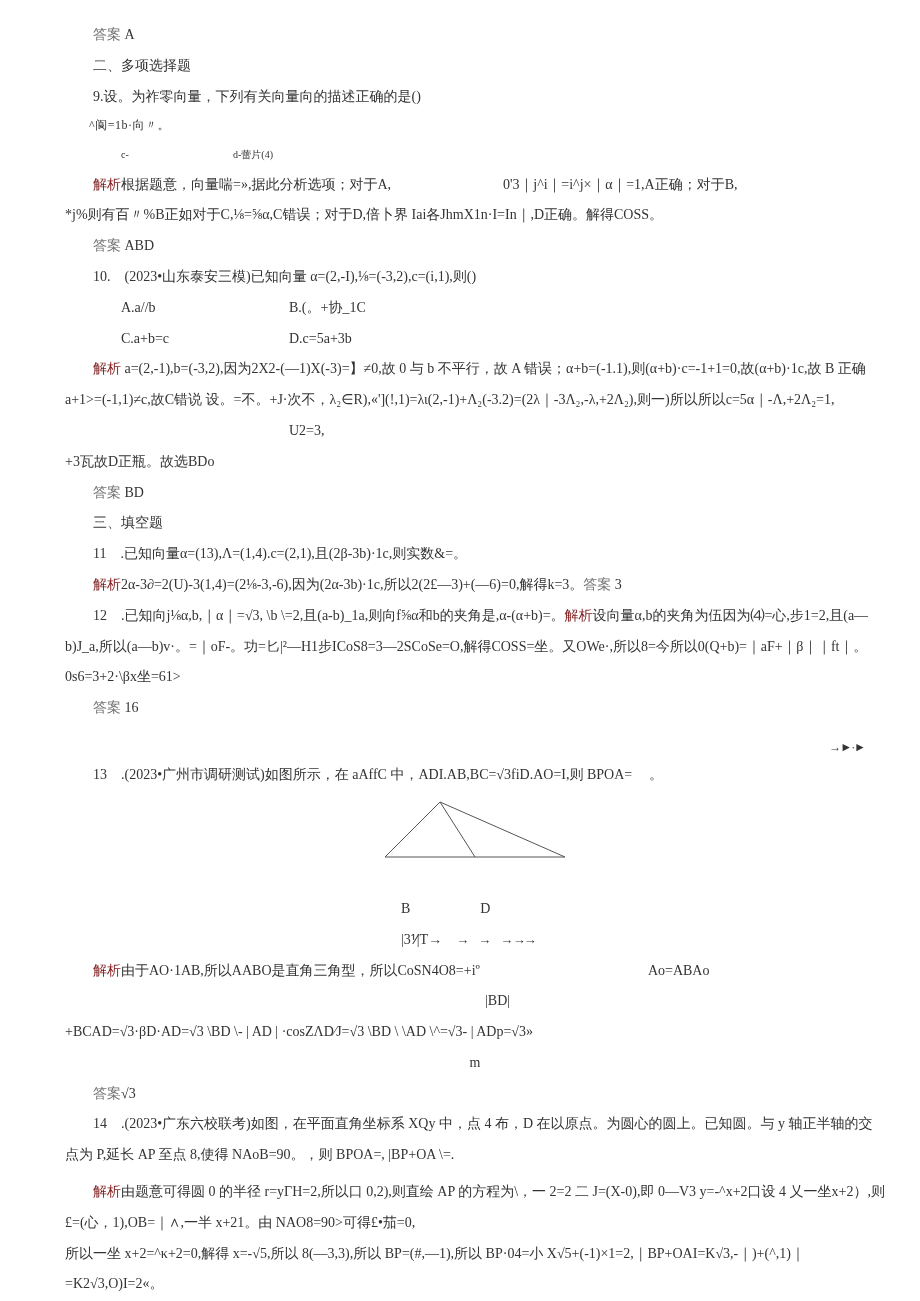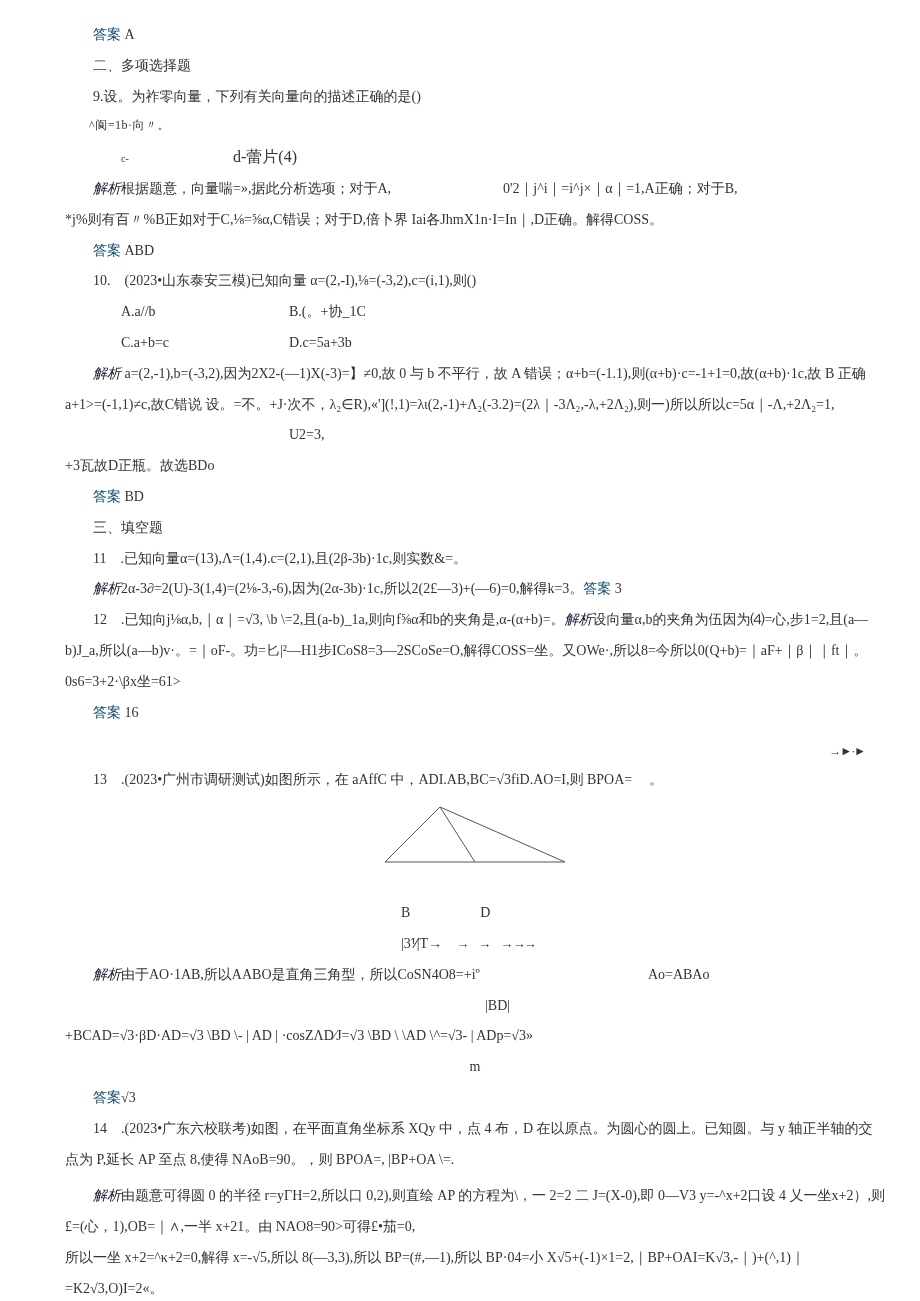--- a/index.html
+++ b/index.html
@@ -5,28 +5,28 @@
   body {
     font-family: "SimSun", "Songti SC", serif;
     font-size: 14px;
     line-height: 2.2;
     color: #333;
     background: #fff;
     max-width: 820px;
     margin: 20px auto;
     padding: 0 30px 40px 60px;
   }
-  .red { color: #0c4a6e; }
-  .blue { color: #0f172a; font-style: italic; }
+  .red { color: #737373; }
+  .blue { color: #7f1d1d; }
   .underline { text-decoration: underline; }
   .indent { text-indent: 2em; }
   .center { text-align: center; }
   .q9-opts { font-size: 12px; letter-spacing: 0.5px; }
   .q9-optc { font-size: 10px; display: inline-block; width: 14em; }
-  .q9-optd { font-size: 16px; }
+  .q9-optd { font-size: 10px; }
   .inline-opt { display: inline-block; width: 14em; }
   .arrows { font-family: sans-serif; letter-spacing: -2px; font-size: 13px; }
   .fig { text-align: center; margin: 6px 0 0 0; }
   .fig svg { display: inline-block; }
   .q13-grid {
     display: flex;
     align-items: flex-end;
     gap: 20px;
     padding-left: 4em;
     margin-top: 20px;
@@ -43,21 +43,21 @@
 </head>
 <body>
 
 <div class="indent"><span class="red">答案</span> <span>A</span></div>
 
 <div class="indent">二、多项选择题</div>
 
 <div class="indent">9.设。为祚零向量，下列有关向量向的描述正确的是()</div>
 <div class="indent q9-opts">^阆=1b·向〃。</div>
 <div class="indent"><span class="q9-optc">c-</span><span class="q9-optd">d-蕾片(4)</span></div>
-<div class="indent"><span class="blue">解析</span><span>根据题意，向量喘=»,据此分析选项；对于A,</span><span style="display:inline-block;width:8em"></span><span>0'2｜j^i｜=i^j×｜α｜=1,A正确；对于B,</span></div>
+<div class="indent"><span class="blue">解析</span><span>根据题意，向量喘=»,据此分析选项；对于A,</span><span style="display:inline-block;width:8em"></span><span>0'3｜j^i｜=i^j×｜α｜=1,A正确；对于B,</span></div>
 <div>*j%则有百〃%B正如对于C,⅛=⅝α,C错误；对于D,倍卜界 Iai各JhmX1n·I=In｜,D正确。解得COSS。</div>
 <div class="indent"><span class="red">答案</span> <span>ABD</span></div>
 
 <div class="indent">10.　(2023•山东泰安三模)已知向量 α=(2,-I),⅛=(-3,2),c=(i,1),则()</div>
 <div class="indent"><span class="inline-opt ital">A.a//b</span><span>B.(。+协_1C</span></div>
 <div class="indent"><span class="inline-opt ital">C.a+b=c</span><span class="ital">D.c=5a+3b</span></div>
 <div class="indent"><span class="blue">解析</span><span class="ital"> a=(2,-1),b=(-3,2),因为2X2-(—1)X(-3)=】≠0,故 0 与 b 不平行，故 A 错误；α+b=(-1.1),则(α+b)·c=-1+1=0,故(α+b)·1c,故 B 正确 a+1&gt;=(-1,1)≠c,故C错说 设。=不。+J·次不，λ₂∈R),«'](!,1)=λι(2,-1)+Λ₂(-3.2)=(2λ｜-3Λ₂,-λ,+2Λ₂),则一)所以所以c=5α｜-Λ,+2Λ₂=1,</span><span style="display:inline-block;width:16em"></span><span>U2=3,</span></div>
 <div>+3瓦故D正瓶。故选BDo</div>
 <div class="indent"><span class="red">答案</span> <span>BD</span></div>
 

